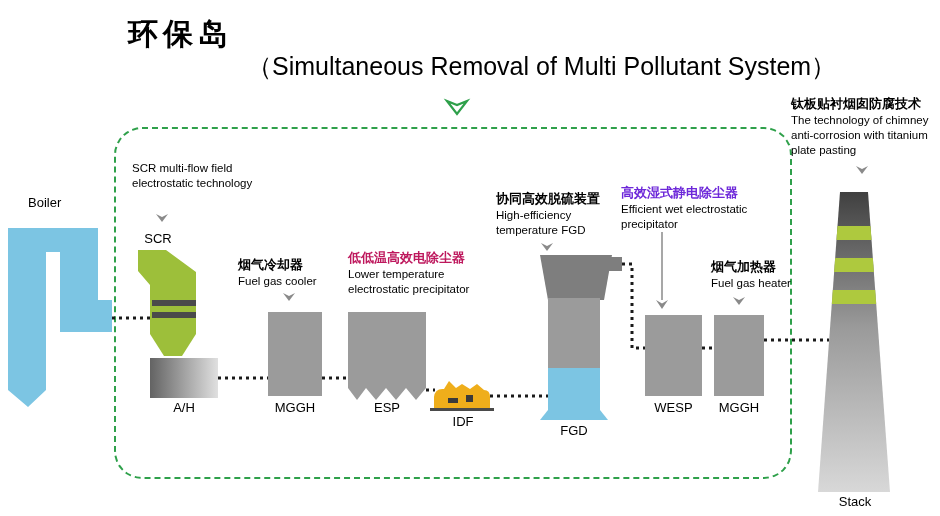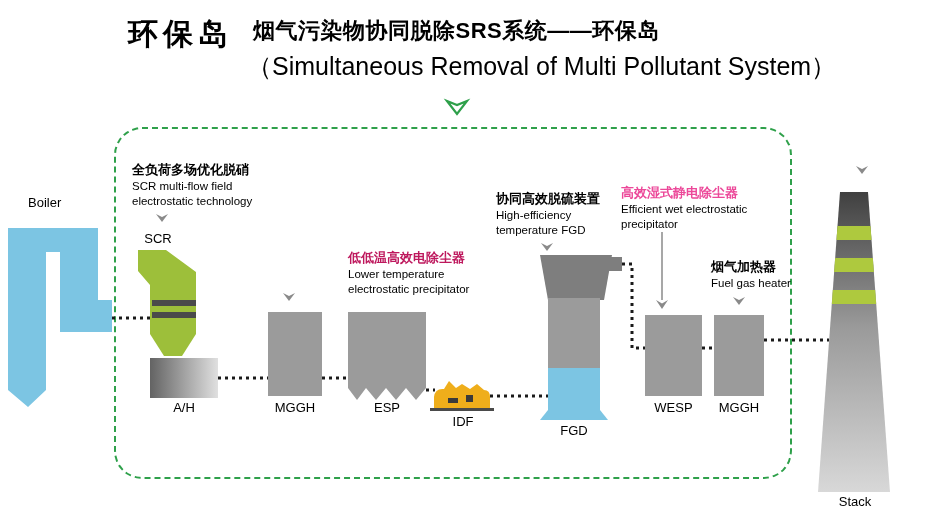--- a/index.html
+++ b/index.html
@@ -7,32 +7,31 @@
   body { font-family:"Liberation Sans", sans-serif; color:#000; }
   .canvas { position:relative; width:940px; height:516px; background:#fff; overflow:hidden;border-radius:31px; }
   .abs { position:absolute; }
   .brand { font-size:30px; font-weight:bold; letter-spacing:5px; font-family:"Liberation Serif", serif; }
   .title-cn { font-size:22px; font-weight:bold; letter-spacing:0.5px; white-space:nowrap; }
   .title-en { font-size:25px; white-space:nowrap; }
   .dashed-box { border:2px dashed #2ea04a; border-radius:28px; }
   .ann-cn { font-size:13px; font-weight:bold; line-height:18px; white-space:nowrap; }
   .ann-en { font-size:11.5px; line-height:15px; white-space:nowrap; }
   .cn-blue { color:#be185d; }
-  .cn-green { color:#ec4899; }
+  .cn-green { color:#6d28d9; }
   .unit-label { font-size:13px; line-height:14px; white-space:nowrap; }
   .tc { text-align:center; }
   svg { display:block; }
 </style>
 </head>
 <body>
 
 <div class="canvas">
 
   <div class="abs brand" style="left:128px; top:14px;">环保岛</div>
-  <div class="abs title-cn" style="left:253px; top:16px;">烟气污染物协同脱除SRS系统——环保岛</div>
   <div class="abs title-en" style="left:247px; top:50px;">（Simultaneous Removal of Multi Pollutant System）</div>
 
   <div class="abs dashed-box" style="left:114px; top:127px; width:678px; height:352px;"></div>
 
   <svg class="abs" style="left:0; top:0;" width="940" height="516" viewBox="0 0 940 516">
     <defs>
       <linearGradient id="gradAH" x1="0" y1="0" x2="1" y2="0">
         <stop offset="0" stop-color="#636363"></stop>
         <stop offset="1" stop-color="#e0e0e0"></stop>
       </linearGradient>
@@ -107,25 +106,28 @@
       <path d="M0,0 L6,8 L12,0 L6,3 Z" transform="translate(283,293)"></path>
       <path d="M0,0 L6,8 L12,0 L6,3 Z" transform="translate(541,243)"></path>
       <path d="M0,0 L6,8 L12,0 L6,3 Z" transform="translate(733,297)"></path>
       <path d="M0,0 L6,8 L12,0 L6,3 Z" transform="translate(856,166)"></path>
       <line x1="662" y1="232" x2="662" y2="300" stroke="#8a8a8a" stroke-width="1.5"></line>
       <path d="M0,0 L6,9 L12,0 L6,3.5 Z" transform="translate(656,300)"></path>
     </g>
   </svg>
 
   <div class="abs" style="left:132px; top:161px;">
-    <div class="ann-cn">全负荷多场优化脱硝</div>
     <div class="ann-en">SCR multi-flow field</div>
     <div class="ann-en">electrostatic technology</div>
   </div>
 
+  <div class="abs" style="left:238px; top:256px;">
+    <div class="ann-cn">烟气冷却器</div>
+    <div class="ann-en">Fuel gas cooler</div>
+  </div>
 
   <div class="abs" style="left:348px; top:249px;">
     <div class="ann-cn cn-blue">低低温高效电除尘器</div>
     <div class="ann-en">Lower temperature</div>
     <div class="ann-en">electrostatic precipitator</div>
   </div>
 
   <div class="abs" style="left:496px; top:190px;">
     <div class="ann-cn">协同高效脱硫装置</div>
     <div class="ann-en">High-efficiency</div>
@@ -136,20 +138,26 @@
     <div class="ann-cn cn-green">高效湿式静电除尘器</div>
     <div class="ann-en">Efficient wet electrostatic</div>
     <div class="ann-en">precipitator</div>
   </div>
 
   <div class="abs" style="left:711px; top:258px;">
     <div class="ann-cn">烟气加热器</div>
     <div class="ann-en">Fuel gas heater</div>
   </div>
 
+  <div class="abs" style="left:791px; top:95px;">
+    <div class="ann-cn">钛板贴衬烟囱防腐技术</div>
+    <div class="ann-en">The technology of chimney</div>
+    <div class="ann-en">anti-corrosion with titanium</div>
+    <div class="ann-en">plate pasting</div>
+  </div>
 
   <div class="abs unit-label" style="left:28px; top:196px;text-align:right;">Boiler</div>
   <div class="abs unit-label tc" style="left:138px; top:232px; width:40px;">SCR</div>
   <div class="abs unit-label tc" style="left:150px; top:401px; width:68px;">A/H</div>
   <div class="abs unit-label tc" style="left:268px; top:401px; width:54px;">MGGH</div>
   <div class="abs unit-label tc" style="left:348px; top:401px; width:78px;">ESP</div>
   <div class="abs unit-label tc" style="left:436px; top:415px; width:54px;">IDF</div>
   <div class="abs unit-label tc" style="left:548px; top:424px; width:52px;">FGD</div>
   <div class="abs unit-label tc" style="left:645px; top:401px; width:57px;">WESP</div>
   <div class="abs unit-label tc" style="left:714px; top:401px; width:50px;">MGGH</div>

